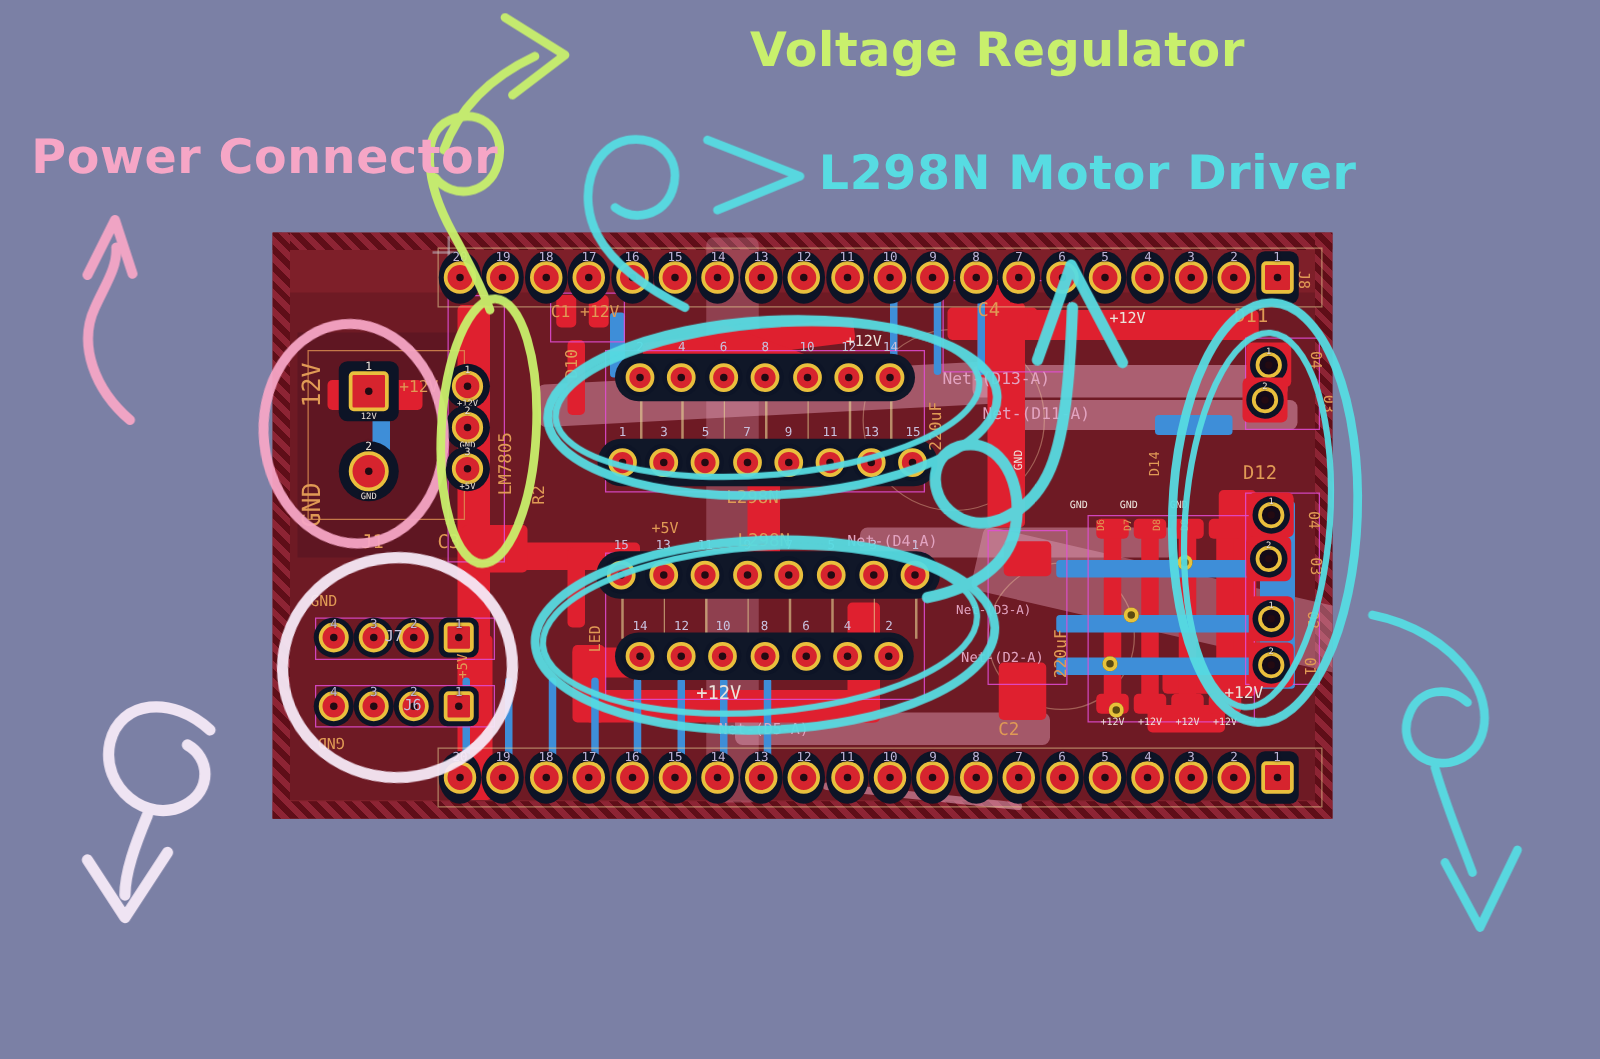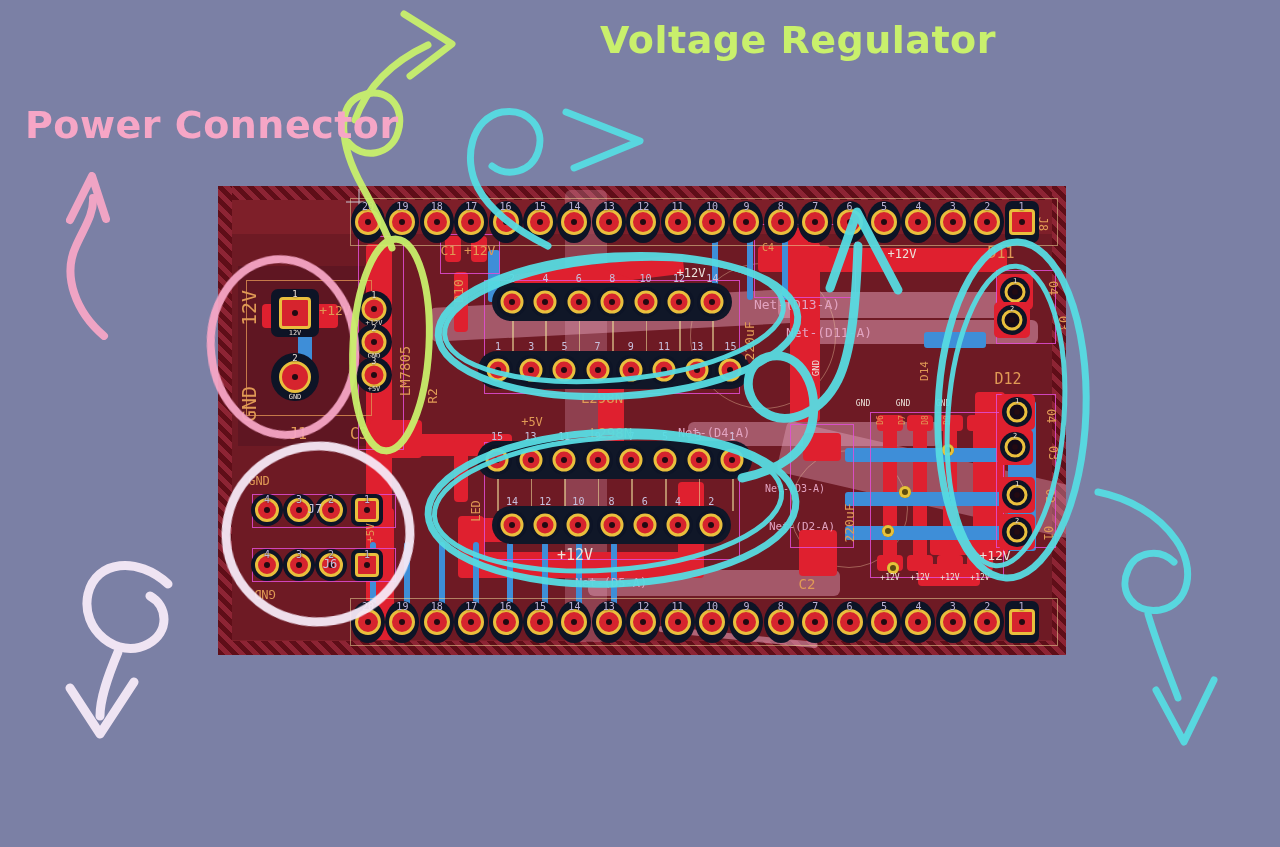--- a/index.html
+++ b/index.html
@@ -721,21 +721,21 @@
       <div class="slab c-w" style="left: 357px; top: 369px; font-size: 15px; transform: translate(-50%, -50%) rotate(0deg);">+12V</div>
       <div class="slab c-w" style="left: 777px; top: 369px; font-size: 13px; transform: translate(-50%, -50%) rotate(0deg);">+12V</div>
       <div class="slab c-n" style="left: 393px; top: 397px; font-size: 12px; transform: translate(-50%, -50%) rotate(0deg);">Net-(D5-A)</div>
       <div class="slab c-n" style="left: 496px; top: 247px; font-size: 12px; transform: translate(-50%, -50%) rotate(0deg);">Net-(D4-A)</div>
       <div class="slab c-n" style="left: 579px; top: 118px; font-size: 13px; transform: translate(-50%, -50%) rotate(0deg);">Net-(D13-A)</div>
       <div class="slab c-n" style="left: 611px; top: 146px; font-size: 13px; transform: translate(-50%, -50%) rotate(0deg);">Net-(D11-A)</div>
       <div class="slab c-n" style="left: 584px; top: 340px; font-size: 11px; transform: translate(-50%, -50%) rotate(0deg);">Net-(D2-A)</div>
       <div class="slab c-n" style="left: 577px; top: 303px; font-size: 10px; transform: translate(-50%, -50%) rotate(0deg);">Net-(D3-A)</div>
       <div class="slab c-o" style="left: 531px; top: 155px; font-size: 13px; transform: translate(-50%, -50%) rotate(-90deg);">220uF</div>
       <div class="slab c-o" style="left: 631px; top: 337px; font-size: 13px; transform: translate(-50%, -50%) rotate(-90deg);">220uF</div>
-      <div class="slab c-o" style="left: 550px; top: 62px; font-size: 10px; transform: translate(-50%, -50%) rotate(0deg);">C4</div>
+      <div class="slab c-o" style="left: 573px; top: 62px; font-size: 15px; transform: translate(-50%, -50%) rotate(0deg);">C4</div>
       <div class="slab c-w" style="left: 684px; top: 68px; font-size: 12px; transform: translate(-50%, -50%) rotate(0deg);">+12V</div>
       <div class="slab c-w" style="left: 473px; top: 87px; font-size: 12px; transform: translate(-50%, -50%) rotate(0deg);">+12V</div>
       <div class="slab c-o" style="left: 589px; top: 398px; font-size: 14px; transform: translate(-50%, -50%) rotate(0deg);">C2</div>
       <div class="slab c-o" style="left: 783px; top: 67px; font-size: 15px; transform: translate(-50%, -50%) rotate(0deg);">D11</div>
       <div class="slab c-o" style="left: 790px; top: 193px; font-size: 15px; transform: translate(-50%, -50%) rotate(0deg);">D12</div>
       <div class="slab c-o" style="left: 706px; top: 185px; font-size: 11px; transform: translate(-50%, -50%) rotate(-90deg);">D14</div>
       <div class="slab c-o" style="left: 835px; top: 102px; font-size: 12px; transform: translate(-50%, -50%) rotate(90deg);">04</div>
       <div class="slab c-o" style="left: 845px; top: 137px; font-size: 12px; transform: translate(-50%, -50%) rotate(90deg);">03</div>
       <div class="slab c-o" style="left: 833px; top: 230px; font-size: 12px; transform: translate(-50%, -50%) rotate(90deg);">04</div>
       <div class="slab c-o" style="left: 835px; top: 267px; font-size: 12px; transform: translate(-50%, -50%) rotate(90deg);">03</div>
@@ -792,13 +792,14 @@
     <g stroke="#f6e9f7" stroke-width="9" opacity=".95">
       <ellipse cx="318" cy="534" rx="92" ry="88" transform="rotate(-5 318 534)"></ellipse>
       <path d="M168,584 C138,556 96,560 88,594 C80,630 118,660 148,644 C170,632 168,606 150,596"></path>
       <path d="M118,652 C108,676 100,698 100,716"></path>
       <path d="M70,688 L100,734 L134,682"></path>
     </g>
   </svg>
 
   <div class="anno" style="left: 600px; top: 18px; color: rgb(201, 240, 108);">Voltage Regulator</div>
   <div class="anno" style="left: 25px; top: 103px; color: rgb(246, 166, 198);">Power Connector</div>
+  <div class="anno" style="left: 655px; top: 116px; color: rgb(87, 220, 226);">L298N Motor Driver</div>
 </div>
 
 </body></html>

